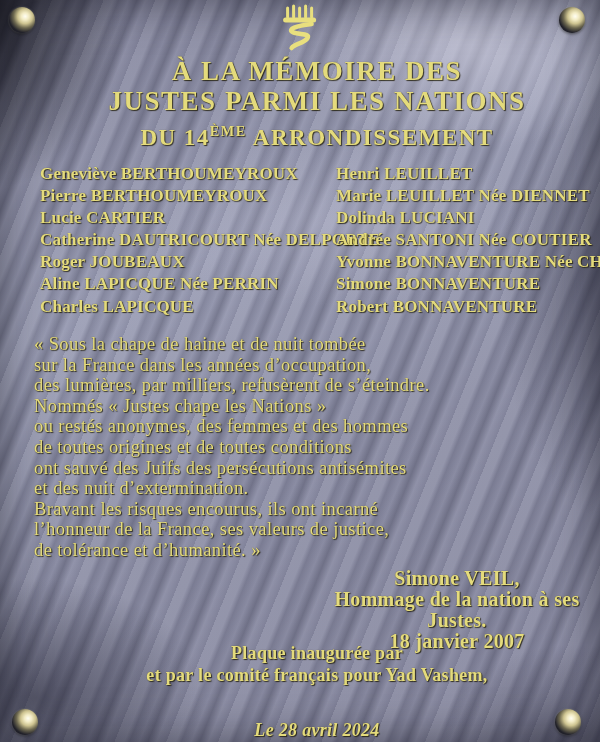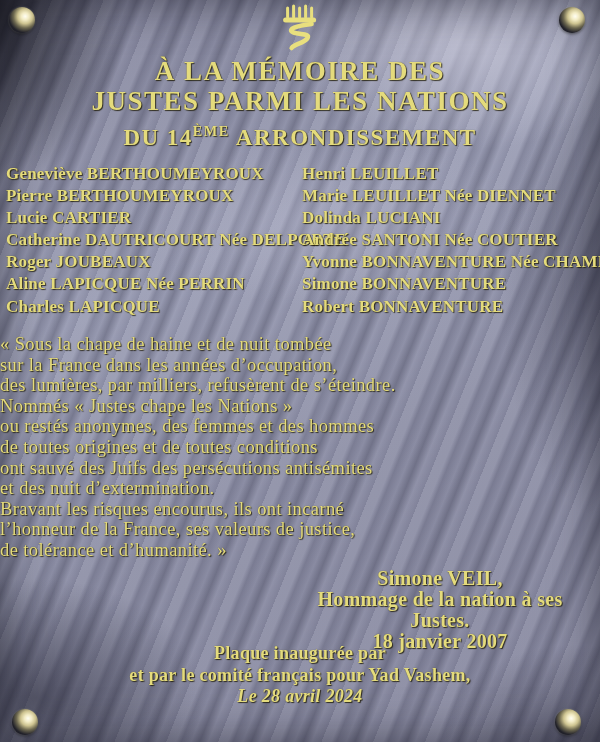--- a/index.html
+++ b/index.html
@@ -17,21 +17,21 @@
       radial-gradient(ellipse 240px 170px at 6% 94%, rgba(22,22,36,0.5), transparent 70%),
       radial-gradient(ellipse 180px 120px at 96% 99%, rgba(30,30,46,0.4), transparent 75%),
       repeating-linear-gradient(112deg,
         rgba(245,245,255,0.10) 0px, rgba(245,245,255,0.10) 9px,
         rgba(70,70,92,0.22) 14px, rgba(150,150,170,0.07) 23px,
         rgba(40,40,60,0.26) 31px, rgba(205,205,225,0.10) 39px,
         rgba(90,90,115,0.16) 48px),
       linear-gradient(155deg, #7e7f96 0%, #979ab1 35%, #8a8ca3 60%, #83849b 100%);
     box-shadow: inset 0 0 46px rgba(8,8,16,0.5);
   }
-  .gold { color:#e4db7c; text-shadow:1px 1px 1px rgba(28,24,4,0.8), 0 0 1px rgba(60,52,10,0.6); }
+  .gold { color:#e4db7c; text-shadow:1px 1px 1px rgba(28,24,4,0.8), 0 0 1px rgba(60,52,10,0.6);padding-left:34px; }
   .screw {
     position:absolute; width:26px; height:26px; border-radius:50%;
     background: radial-gradient(circle at 62% 36%, #fffef4 0%, #f2ebc4 16%, #cdc390 32%, #6e6950 50%, #22222a 70%, #101016 100%);
     box-shadow: 0 1px 3px rgba(0,0,0,0.55), 0 0 2px rgba(255,255,240,0.35);
   }
   .menorah { position:absolute; top:2px; left:50%; transform:translateX(-51%); }
   .title { position:absolute; top:56px; left:0; width:100%; text-align:center; font-weight:bold; }
   .title-line { font-size:27px; line-height:30px; letter-spacing:1.5px; }
   .title-line3 { font-size:23px; line-height:27px; letter-spacing:1.5px; margin-top:2px; }
   .title-line3 sup { font-size:0.62em; }
@@ -50,21 +50,21 @@
     position:absolute; top:568px; left:300px; width:280px;
     text-align:center; font-weight:bold;
     font-size:20px; line-height:21px; letter-spacing:0.3px;
   }
   .footer {
     position:absolute; top:643px; left:0; width:100%;
     text-align:center; font-weight:bold;
     font-size:18px; line-height:21.5px; letter-spacing:0.3px;
   }
   .footer .small-ord { font-size:0.72em; }
-  .footer .italic { font-style:italic; }
+  .footer .italic { font-style:italic;margin-top:34px; }
 </style>
 </head>
 <body>
 
 <div class="plaque">
 
   <div class="screw" style="left:9px; top:7px;"></div>
   <div class="screw" style="left:559px; top:7px;"></div>
   <div class="screw" style="left:12px; top:709px;"></div>
   <div class="screw" style="left:555px; top:709px;"></div>

